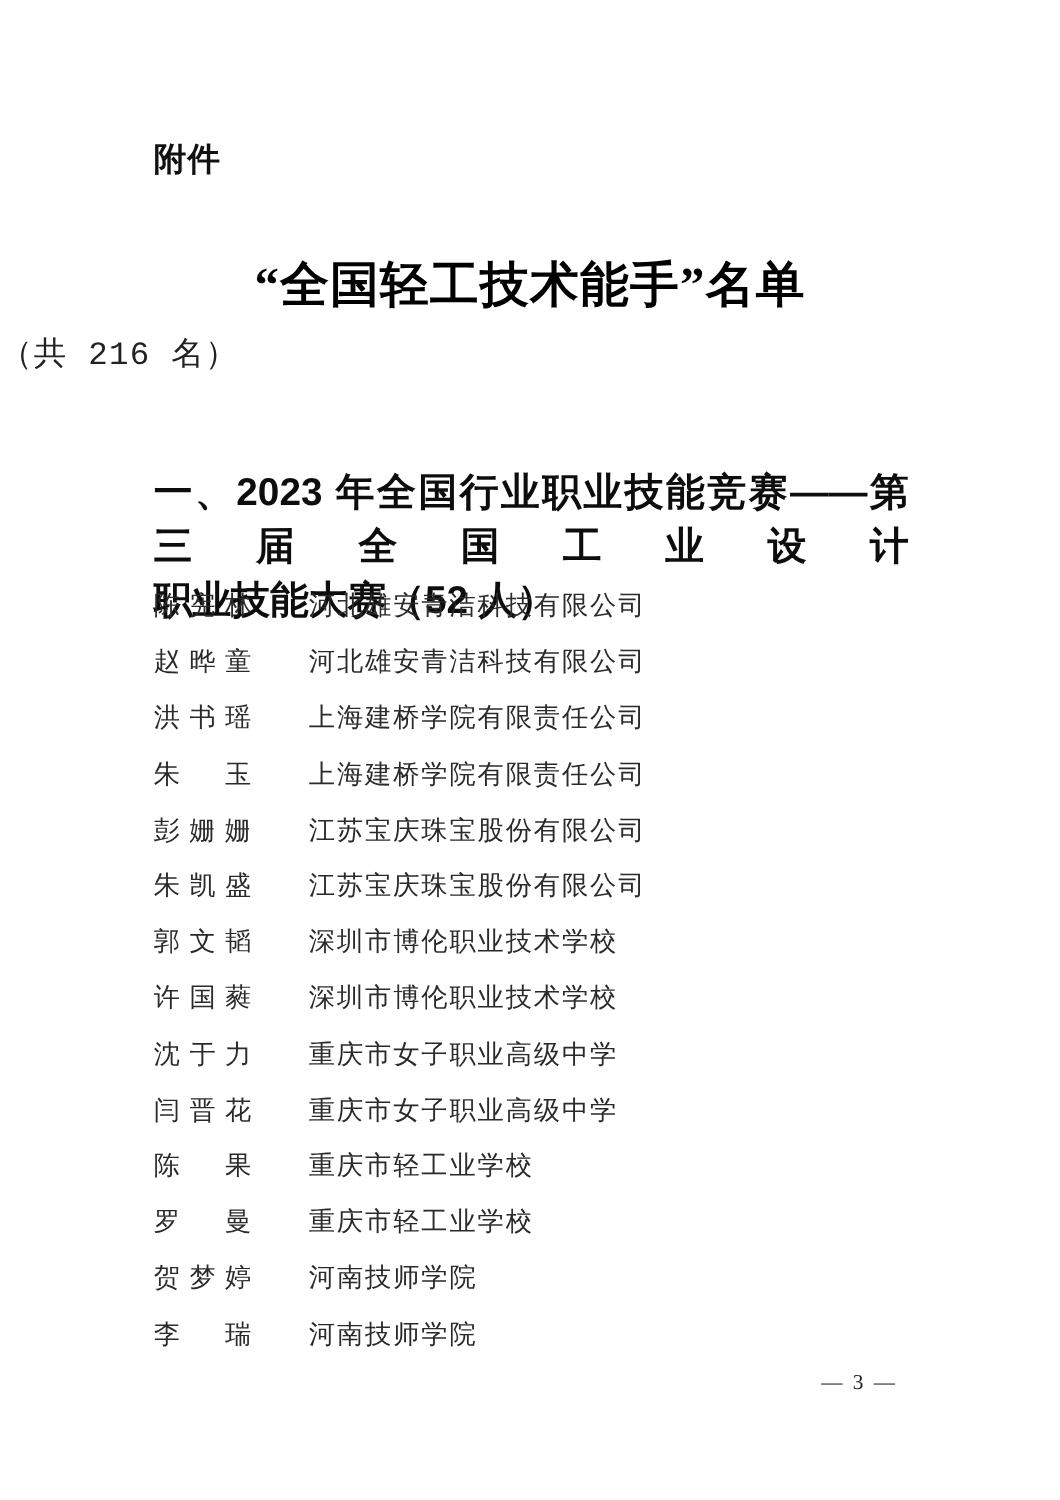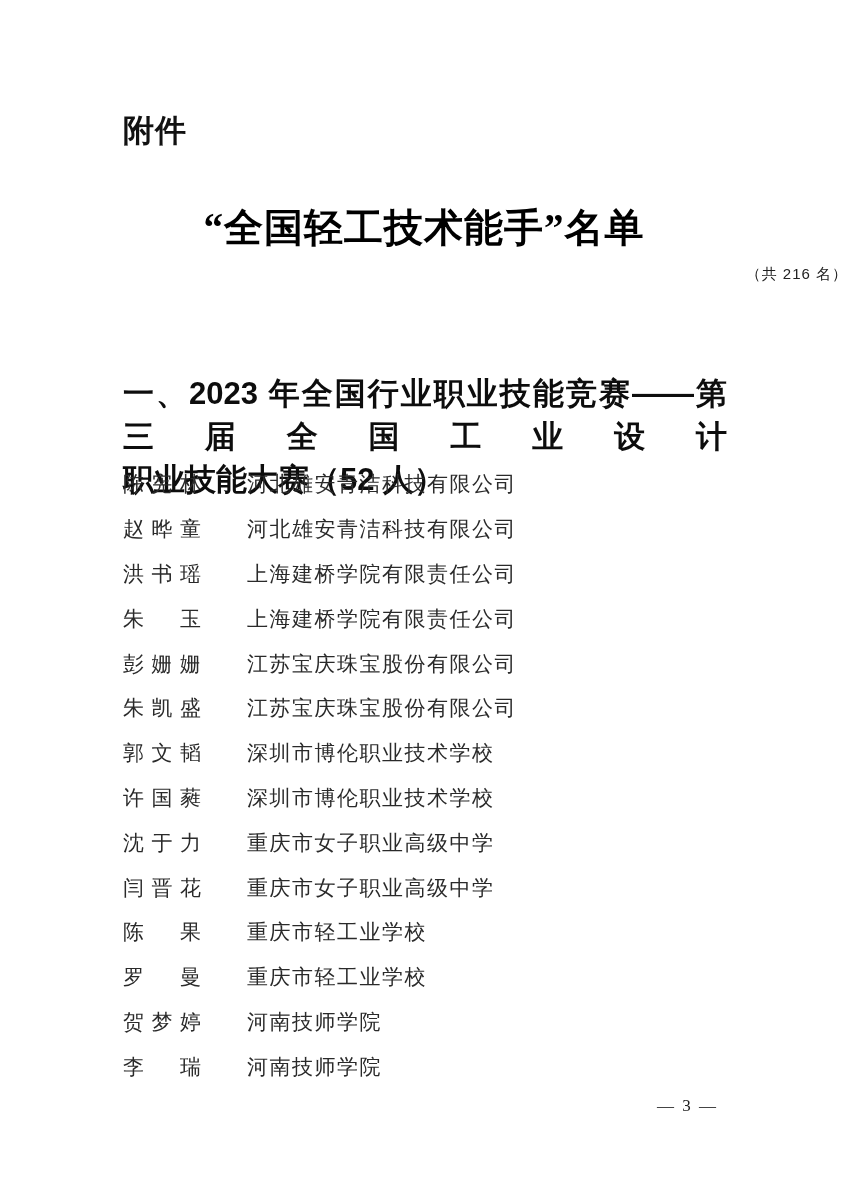--- a/index.html
+++ b/index.html
@@ -15,44 +15,44 @@
     overflow: hidden;
     font-family: "Liberation Serif", serif;
     color: #1c1c1c;
   }
   .attachment-label {
     position: absolute;
     left: 123px;
     top: 110px;
     font-family: "Liberation Sans", sans-serif;
     font-weight: 700;
-    font-size: 31px;
+    font-size: 26px;
     color: #111111;
     letter-spacing: 1px;
   }
   .doc-title {
     position: absolute;
     left: 0;
     top: 201px;
     width: 100%;
     text-align: center;
     font-family: "Liberation Serif", serif;
     font-weight: 700;
     font-size: 39px;
     color: #000000;
     letter-spacing: 1px;
   }
   .doc-subtitle {
     position: absolute;
     left: 0;
     top: 265px;
     width: 100%;
-    text-align: right;
-    font-family: Liberation Sans, sans-serif;
-    font-size: 15px;
+    text-align: left;
+    font-family: Liberation Mono, monospace;
+    font-size: 26px;
     color: #222222;
     letter-spacing: 1px;
   }
   .section-heading {
     position: absolute;
     left: 123px;
     top: 372px;
     width: 604px;
     font-family: "Liberation Sans", sans-serif;
     font-weight: 700;

